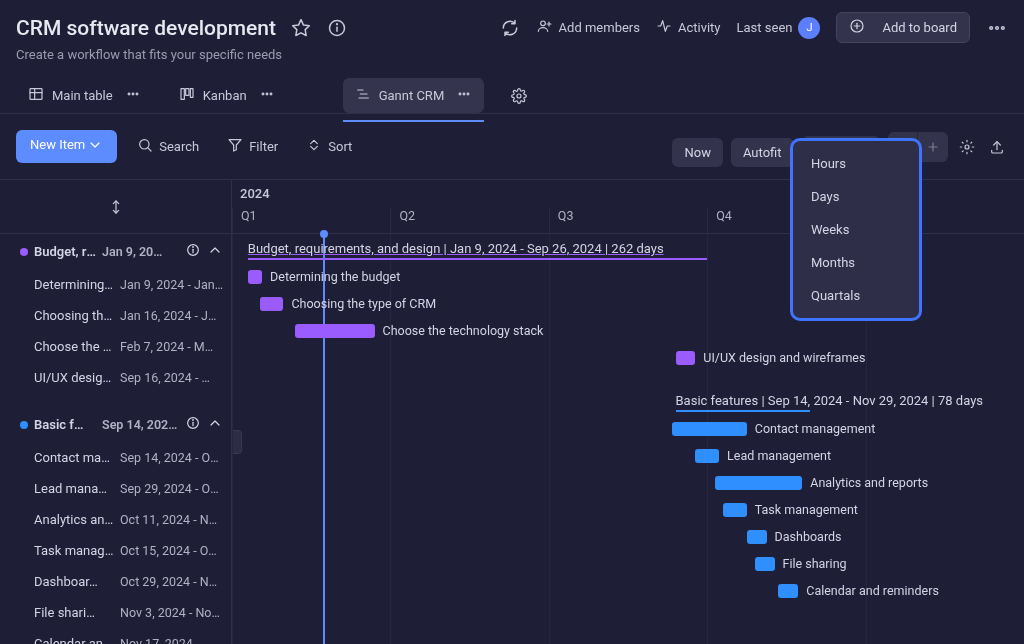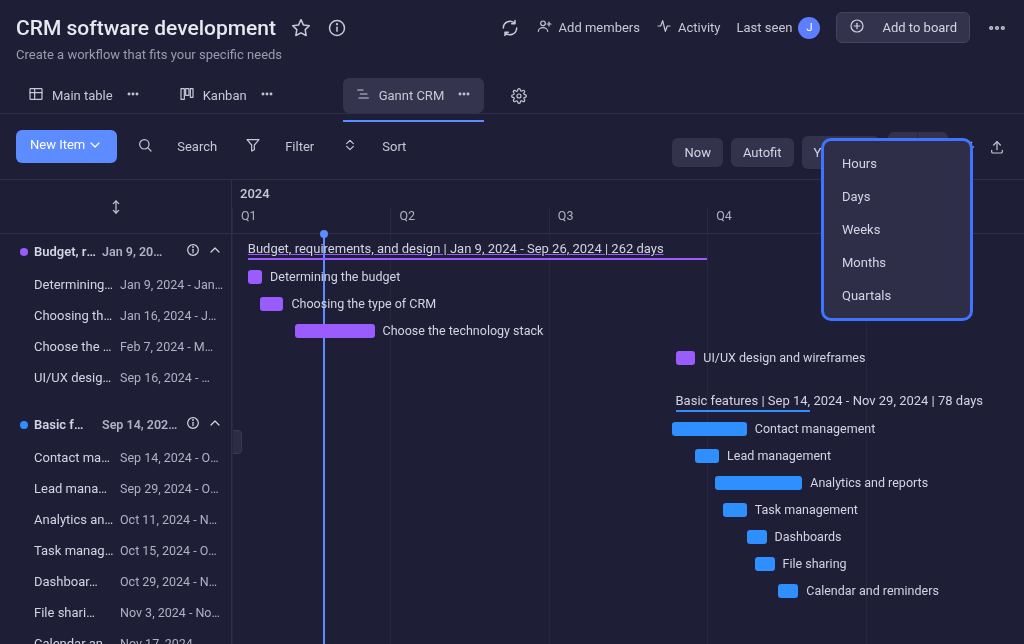--- a/index.html
+++ b/index.html
@@ -13,21 +13,21 @@
 .header-link { display: flex; align-items: center; gap: 6px; color: #c8c8d8; font-size: 13px; cursor: pointer; }
 .avatar { width: 22px; height: 22px; border-radius: 50%; background: #5b7fff; display: flex; align-items: center; justify-content: center; font-size: 11px; color: #fff; }
 .pill-btn { display: flex; align-items: center; gap: 17px; background: #33334d; border: 1px solid #44445e; border-radius: 6px; padding: 5px 12px; font-size: 13px; color: #d4d4e4; cursor: pointer; }
 .tabs { display: flex; align-items: center; gap: 14px; padding: 8px 16px 0; border-bottom: 1px solid #2f2f48; }
 .tab { display: flex; align-items: center; gap: 8px; padding: 8px 12px; border-radius: 6px; cursor: pointer; color: #c8c8d8; }
 .tab.active { background: #34344e; }
 .tab-underline { position: relative; margin-left: 42px; }
 .tab-underline::after { content: ""; position: absolute; left: 0; right: 0; bottom: -9px; height: 2px; background: #5c8cff; }
 .toolbar { display: flex; align-items: center; gap: 12px; padding: 10px 16px; border-bottom: 1px solid #2f2f48; }
 .primary-btn { background: #5c8cff; color: #fff; border-radius: 6px; padding: 7px 14px; display: flex; gap: 2px; align-items: flex-start; cursor: pointer; font-size: 13px; }
-.tool-link { display: flex; align-items: center; gap: 24px; color: #c8c8d8; cursor: pointer; font-size: 13px; padding: 6px 8px; }
+.tool-link { display: flex; align-items: center; gap: 6px; color: #c8c8d8; cursor: pointer; font-size: 13px; padding: 6px 8px; }
 .toolbar-right { margin-left: auto; display: flex; align-items: center; gap: 8px; }
 .chip { background: #33334d; border-radius: 6px; padding: 7px 12px; color: #d4d4e4; cursor: pointer; font-size: 13px; display:flex; align-items:center; gap:6px;margin-top:12px; }
 .zoom-group { display: flex; background: #33334d; border-radius: 6px; overflow: hidden; }
 .zoom-btn { width: 30px; height: 30px; display: flex; align-items: center; justify-content: center; cursor: pointer; color: #c8c8d8; }
 .zoom-btn:first-child { border-right: 1px solid #25253d; }
 
 .gantt { display: flex; height: calc(644px - 145px); position: relative; }
 .left { width: 232px; border-right: 1px solid #2f2f48; overflow: hidden; }
 .left-head { height: 54px; display: flex; align-items: center; justify-content: center; border-bottom: 1px solid #2f2f48; }
 .group-row { display: flex; align-items: center; gap: 6px; padding: 8px 8px 8px 20px; font-size: 13px; }
@@ -53,21 +53,21 @@
 .bar { position: absolute; top: 6px; height: 14px; border-radius: 3px; }
 .bar.purple { background: #9b5cff; }
 .bar.blue { background: #2f8fff; }
 .bar-lbl { position: absolute; top: 5px; font-size: 12.5px; color: #d4d4e4; white-space: nowrap; }
 .sum-lbl { position: absolute; top: 7px; font-size: 13px; color: #d4d4e4; white-space: nowrap; }
 .sum-lbl .ul { text-decoration-color: currentColor; }
 .sum-line { position: absolute; height: 2px; top: 24px; }
 .today-line { position: absolute; top: 54px; bottom: 0; width: 2px; background: #5c8cff; }
 .today-dot { position: absolute; width: 8px; height: 8px; border-radius: 50%; background: #5c8cff; top: 50px; margin-left: -3px; }
 
-.dropdown { position: absolute; top: 138px; left: 821px; width: 152px; background: #2e2e48; border: 3px solid #3e74ff; border-radius: 10px; padding: 6px 0; z-index: 50; }
+.dropdown { position: absolute; top: 138px; left: 790px; width: 132px; background: #2e2e48; border: 3px solid #3e74ff; border-radius: 10px; padding: 6px 0; z-index: 50; }
 .dropdown div { padding: 9px 18px; font-size: 13px; color: #d4d4e4; cursor: pointer; }
 .collapse-handle { position: absolute; left: -10px; top: 50%; width: 20px; height: 24px; background: #2c2c44; border: 1px solid #3a3a54; border-radius: 4px; display:flex; align-items:center; justify-content:center; cursor:pointer; font-size:11px; color:#c8c8d8; }
 
 svg { width: 16px; height: 16px; fill: none; stroke: currentColor; stroke-width: 1.8; stroke-linecap: round; stroke-linejoin: round; }
 .svg20 svg { width: 20px; height: 20px; }
 </style>
 </head>
 <body>
 
 <div class="header">

